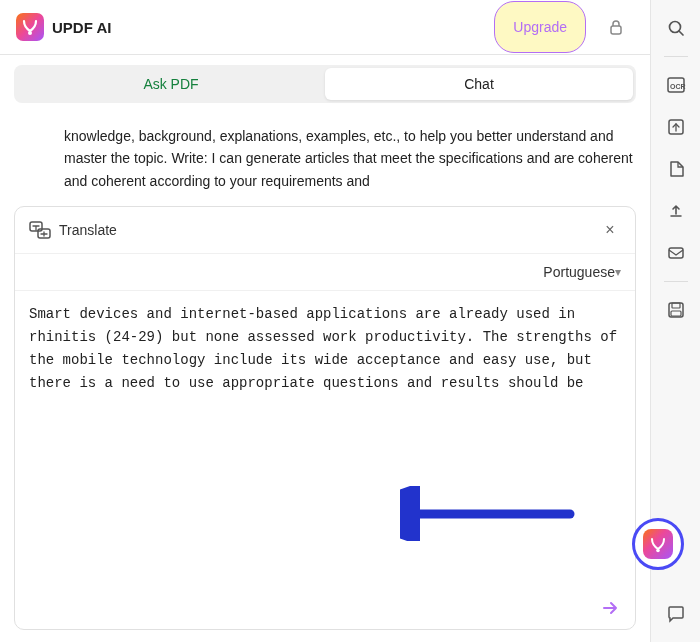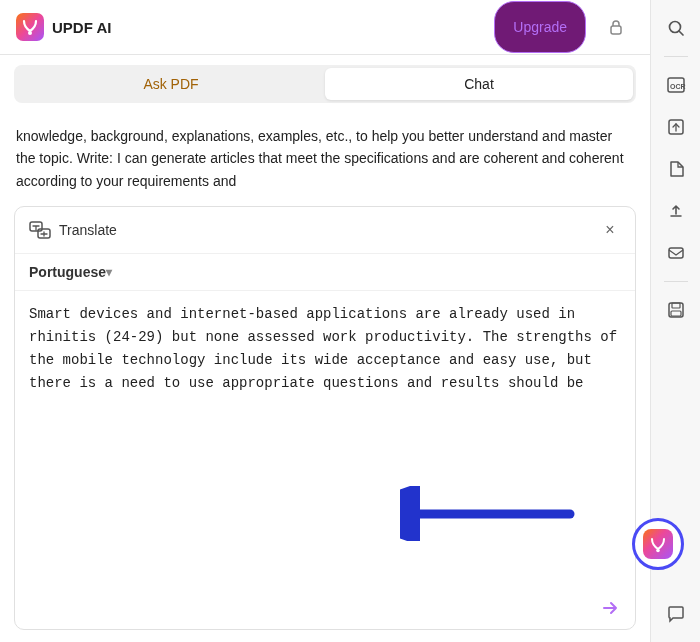--- a/index.html
+++ b/index.html
@@ -43,21 +43,21 @@
       height: 28px;
     }
 
     .logo-text {
       font-size: 15px;
       font-weight: 600;
       color: #222;
     }
 
     .upgrade-btn {
-      background: #701a75;
+      background: #fef9c3;
       border: 1.5px solid #b36ef5;
       color: #b36ef5;
       border-radius: 20px;
       padding: 17px 18px;
       font-size: 14px;
       cursor: pointer;
       font-weight: 500;
     }
 
     
@@ -69,21 +69,21 @@
       padding: 3px;
     }
 
     .tab {
       flex: 1;
       text-align: center;
       padding: 8px 0;
       border-radius: 6px;
       font-size: 14px;
       cursor: pointer;
-      color: #a16207;
+      color: #15803d;
     }
 
     .tab.active {
       background: #fff;
       color: #222;
       font-weight: 500;
       box-shadow: 0 1px 3px rgba(0,0,0,0.1);
       text-align: center;
     }
 
@@ -95,20 +95,21 @@
       flex-direction: column;
       position: relative;
     }
 
     .chat-text {
       padding: 12px 16px 8px 16px;
       font-size: 14px;
       color: #222;
       line-height: 1.6;
       background: #fff;
+      margin-left: 48px;
     }
 
     
     .translate-panel {
       margin: 6px 14px;
       border: 1px solid #e0e0e0;
       border-radius: 10px;
       background: #fff;
       flex: 1;
       display: flex;
@@ -144,25 +145,24 @@
       justify-content: center;
       cursor: pointer;
       color: #666;
       font-size: 16px;
     }
 
     
     .language-dropdown {
       display: flex;
       align-items: center;
-      justify-content: flex-start;
+      justify-content: flex-end;
       padding: 10px 14px;
       border-bottom: 1px solid #f0f0f0;
       cursor: pointer;
-      font-weight: bold;
     }
 
     .language-label {
       font-size: 14px;
       color: #333;
     }
 
     .dropdown-arrow {
       color: #888;
       font-size: 12px;

